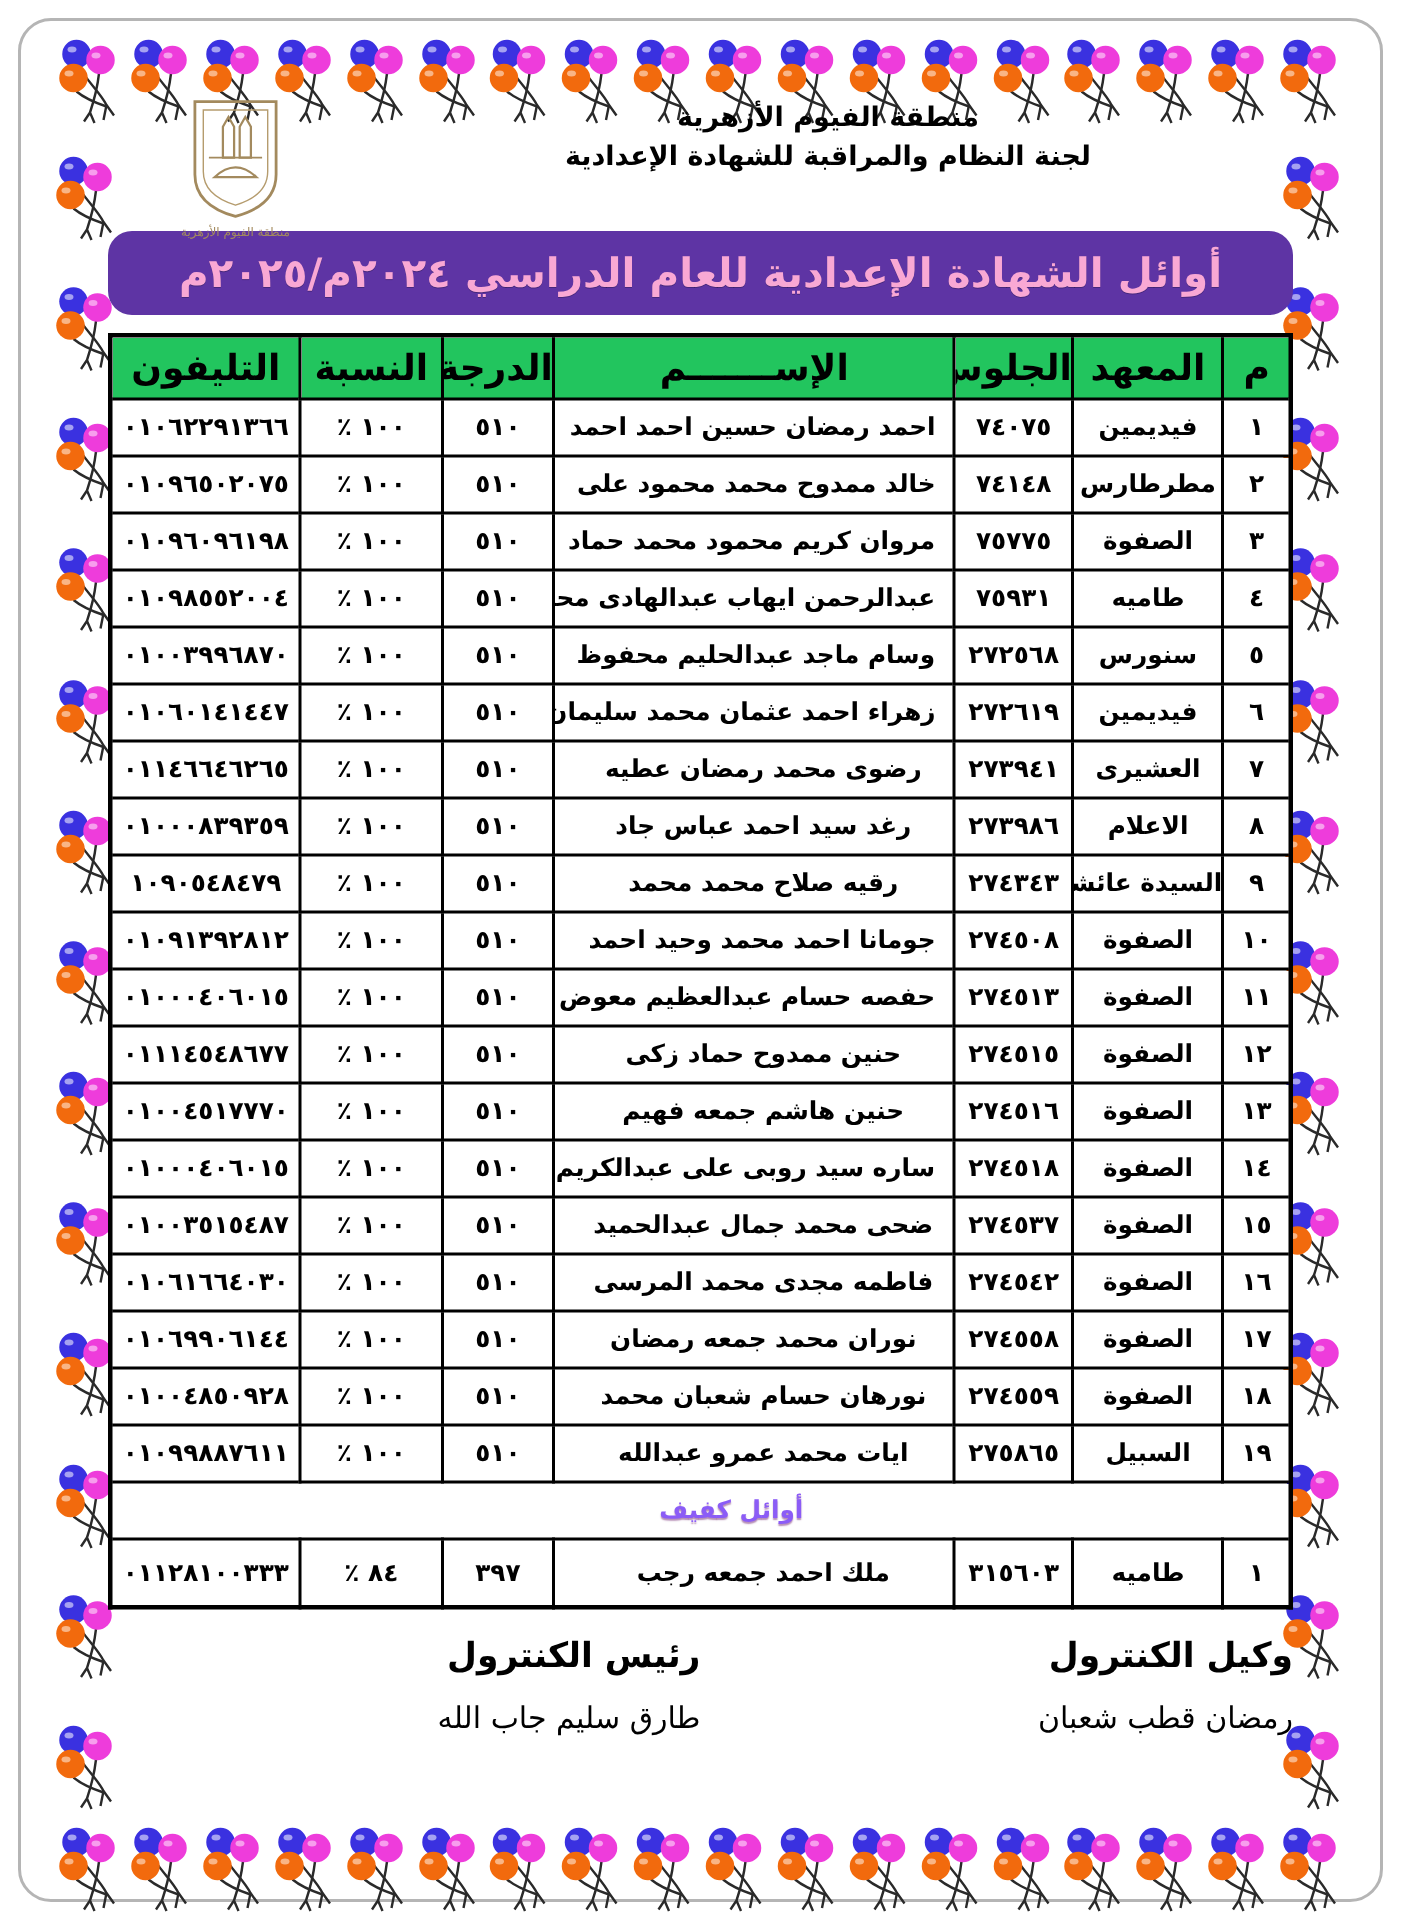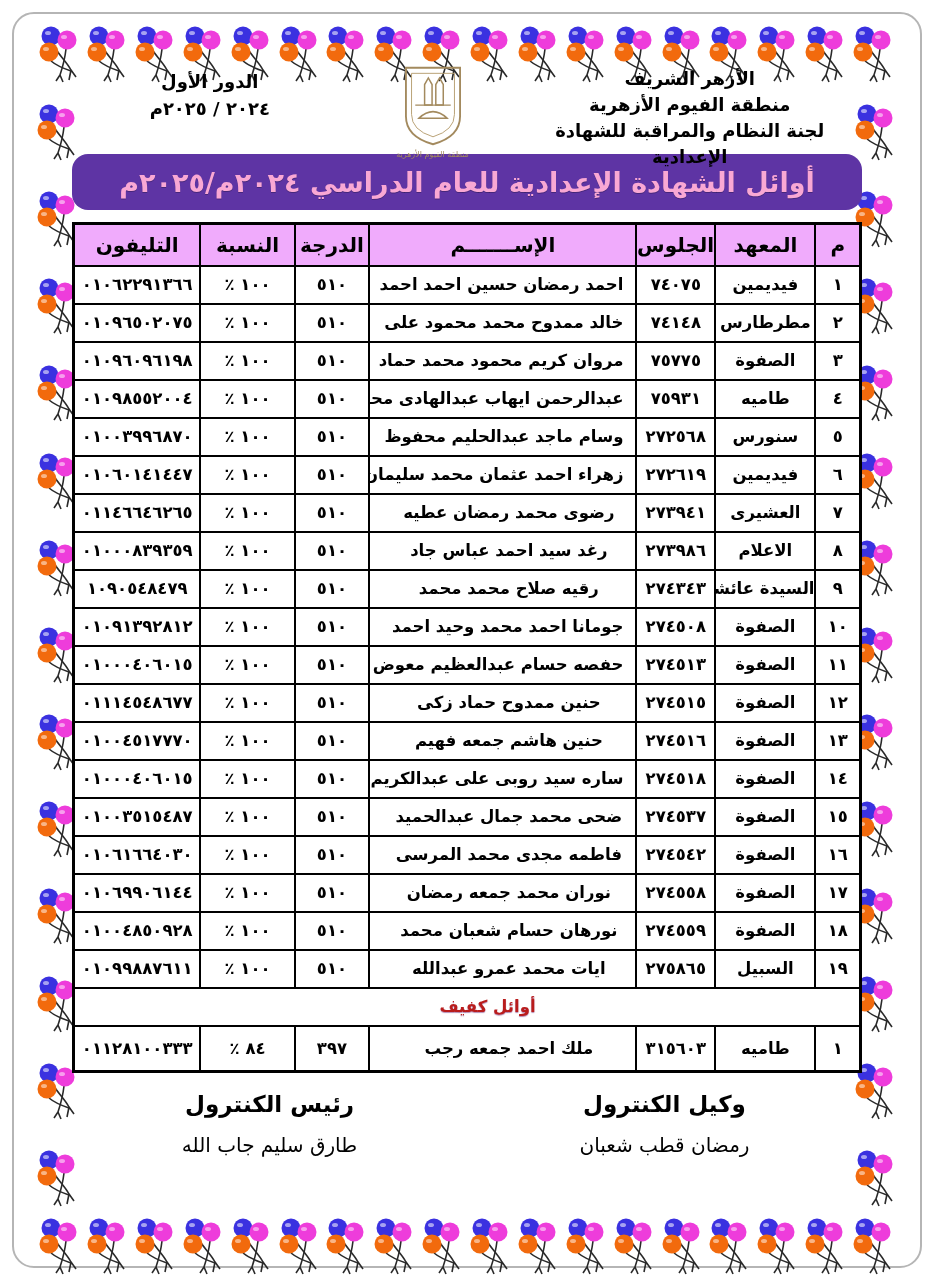--- a/index.html
+++ b/index.html
@@ -53,42 +53,42 @@
   
   table.results {
     width:790px; border-collapse:collapse; margin-top:12px;
     border:3px solid #000; table-layout:fixed;
   }
   table.results th, table.results td {
     border:2px solid #000; text-align:center; font-weight:bold;
     overflow:hidden; white-space:nowrap;
   }
   table.results thead th {
-    background:#f0abfc; height:42px; font-size:20px;
+    background:#22c55e; height:42px; font-size:24px;
   }
   table.results td { height:38px; font-size:16.5px; background:#fff; }
   .col-no        { width:44px;  font-size:17px; }
   .col-institute { width:98px; font-size:18px; }
   .col-seat      { width:77px; }
   .col-name      { width:261px; }
   td.col-name    { text-align:right; padding-right:12px; font-size:17.5px;padding-left:24px; }
   .col-score     { width:73px; }
   .col-percent   { width:92px; }
   .col-phone     { width:124px; font-size:16px; }
   td.section-banner {
     background:linear-gradient(180deg,#d07cd0 0%,#c468c6 55%,#b95ebc 100%);
-    color:#b91c1c; font-size:22px; height:36px;
+    color:#8b5cf6; font-size:22px; height:36px;
     text-shadow:0 1px 1px rgba(90,0,90,.45);
     padding-left:41px;
   }
   #blind-rows td { height:46px; }
 
   
   .footer { display:flex; margin-top:18px; }
-  .sig { flex:1; text-align:center; }
+  .sig { flex:1; text-align:right; }
   .sig-title { font-weight:bold; font-size:23px; }
   .sig-name { font-size:20px; margin-top:16px; font-weight:normal; }
 </style>
 </head>
 <body>
 
 <div class="page">
   <div class="frame"></div>
 
   <div id="balloons-top" class="balloons-top">
@@ -779,39 +779,34 @@
           <ellipse cx="10" cy="7" rx="3" ry="2" fill="#fff" opacity="0.55"></ellipse>
           <ellipse cx="26" cy="11" rx="3" ry="2" fill="#fff" opacity="0.5"></ellipse>
           <ellipse cx="8" cy="23" rx="3" ry="2" fill="#fff" opacity="0.5"></ellipse>
         </svg></span>
     </div>
 
   <div class="content">
 
     <div class="hdr">
       <div class="hdr-right">
-        <div class="org-line">الأزهر الشريف</div>
         <div class="org-line">منطقة الفيوم الأزهرية</div>
         <div class="org-line small">لجنة النظام والمراقبة للشهادة الإعدادية</div>
       </div>
       <div class="hdr-center">
         <svg width="78" height="84" viewBox="0 0 78 90">
           <path d="M10 4 h58 v52 q0 22 -29 30 q-29 -8 -29 -30 z" fill="none" stroke="#a38a5e" stroke-width="2"></path>
           <path d="M16 10 h46 v44 q0 17 -23 24 q-23 -7 -23 -24 z" fill="none" stroke="#b59c6e" stroke-width="1"></path>
           <path d="M30 44 v-22 l4 -7 l4 7 v22 z" fill="none" stroke="#a38a5e" stroke-width="1.6"></path>
           <path d="M42 44 v-22 l4 -7 l4 7 v22 z" fill="none" stroke="#a38a5e" stroke-width="1.6"></path>
           <path d="M24 58 q15 -14 30 0 z" fill="none" stroke="#a38a5e" stroke-width="1.6"></path>
           <path d="M20 44 h38" stroke="#a38a5e" stroke-width="1.2"></path>
         </svg>
         <div class="logo-caption">منطقة الفيوم الأزهرية</div>
       </div>
-      <div class="hdr-left">
-        <div class="round-line">الدور الأول</div>
-        <div class="round-line">٢٠٢٤ / ٢٠٢٥م</div>
-      </div>
     </div>
 
     <div class="banner">أوائل الشهادة الإعدادية للعام الدراسي ٢٠٢٤م/٢٠٢٥م</div>
 
     <table class="results" dir="rtl">
       <thead>
         <tr id="header-row">
             <th class="col-no">م</th>
             <th class="col-institute">المعهد</th>
             <th class="col-seat">الجلوس</th>

